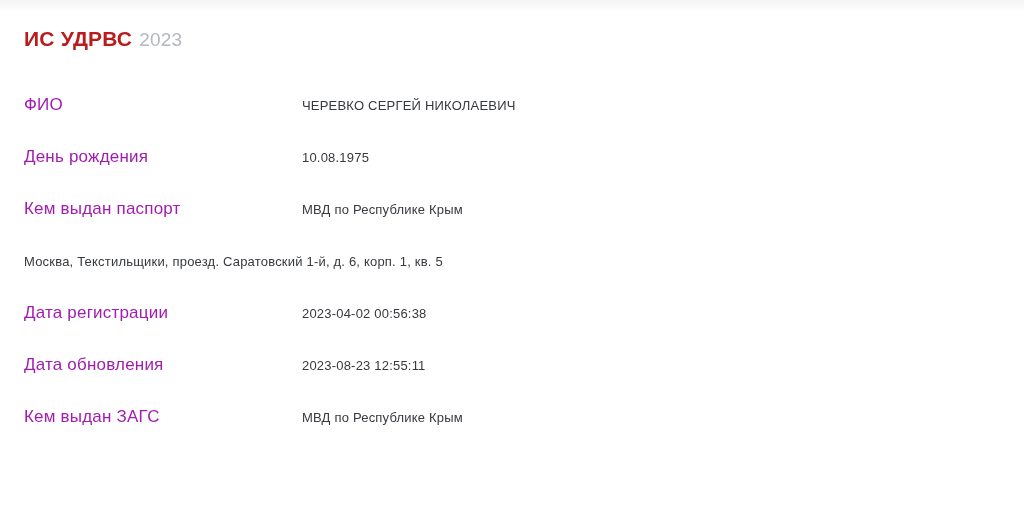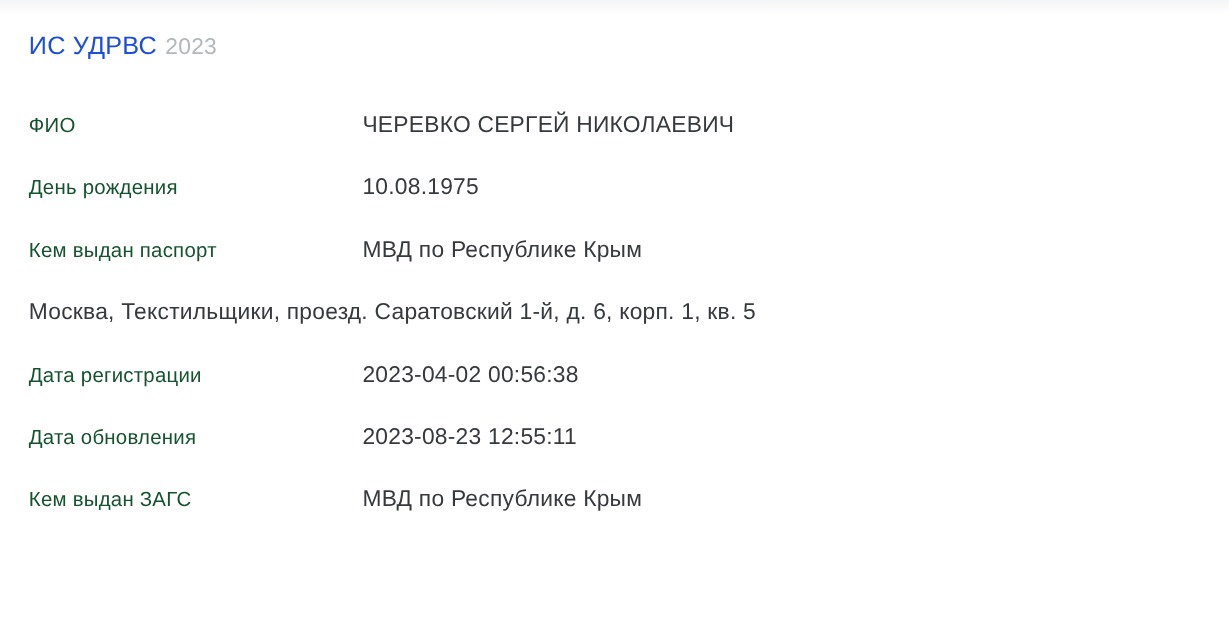--- a/index.html
+++ b/index.html
@@ -24,48 +24,48 @@
   }
   .header {
     padding: 27px 24px 0 24px;
   }
   .title-line {
     font-size: 21px;
     line-height: 24px;
     letter-spacing: 0.2px;
   }
   .title-main {
-    font-weight: 400;
-    color: #1d4ed8;
+    font-weight: 700;
+    color: #b91c1c;
   }
   .title-year {
     font-weight: 400;
     font-size: 19px;
     color: #b4b7bb;
     margin-left: 7px;
     margin-top: 35px;
   }
   .records {
     margin-top: 27px;
     padding: 0 24px;
   }
   .row {
     display: flex;
     align-items: center;
     height: 52px;
   }
   .row .label {
     flex: 0 0 278px;
     font-size: 17px;
-    color: #14532d;
+    color: #a21caf;
     letter-spacing: 0.2px;
   }
   .row .value {
     flex: 1 1 auto;
-    font-size: 19px;
+    font-size: 13px;
     color: #36393d;
     letter-spacing: 0.2px;
   }
 </style>
 </head>
 <body>
 
 <div class="page">
   <div class="top-fade"></div>
 

